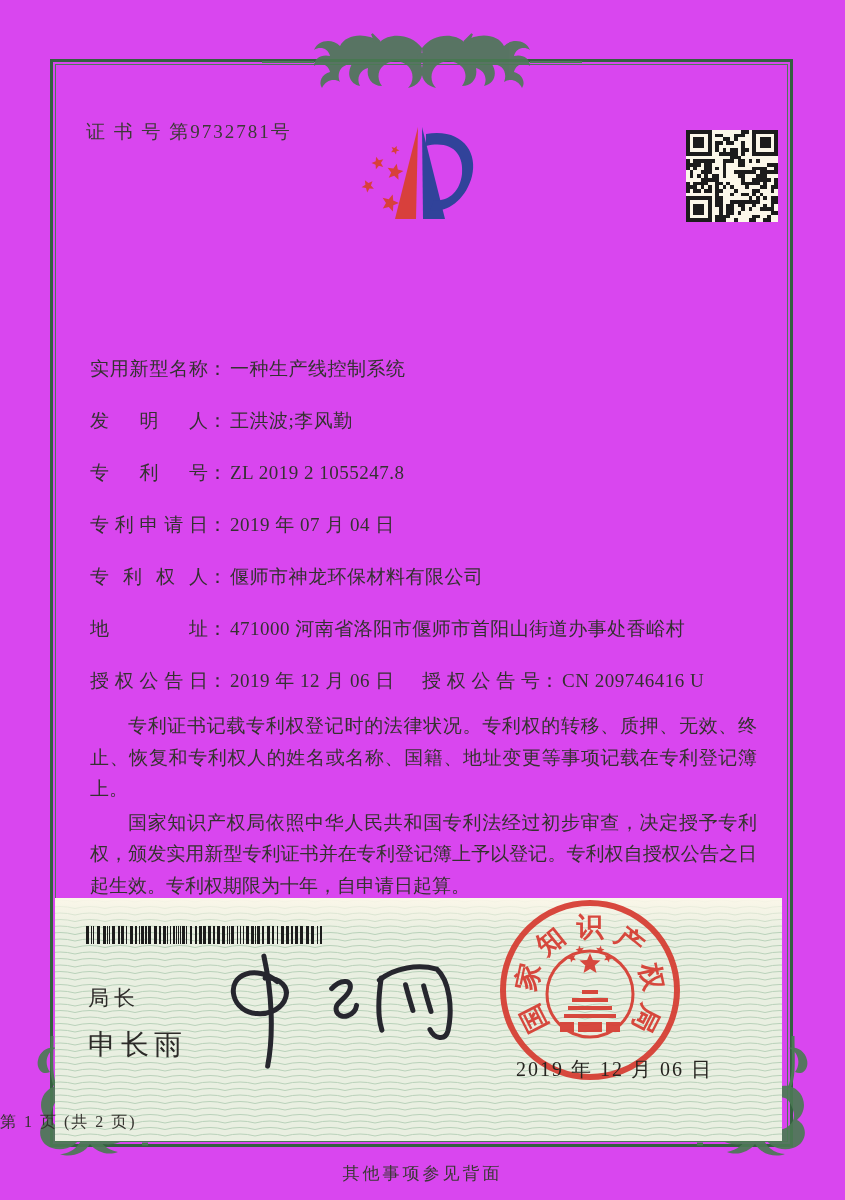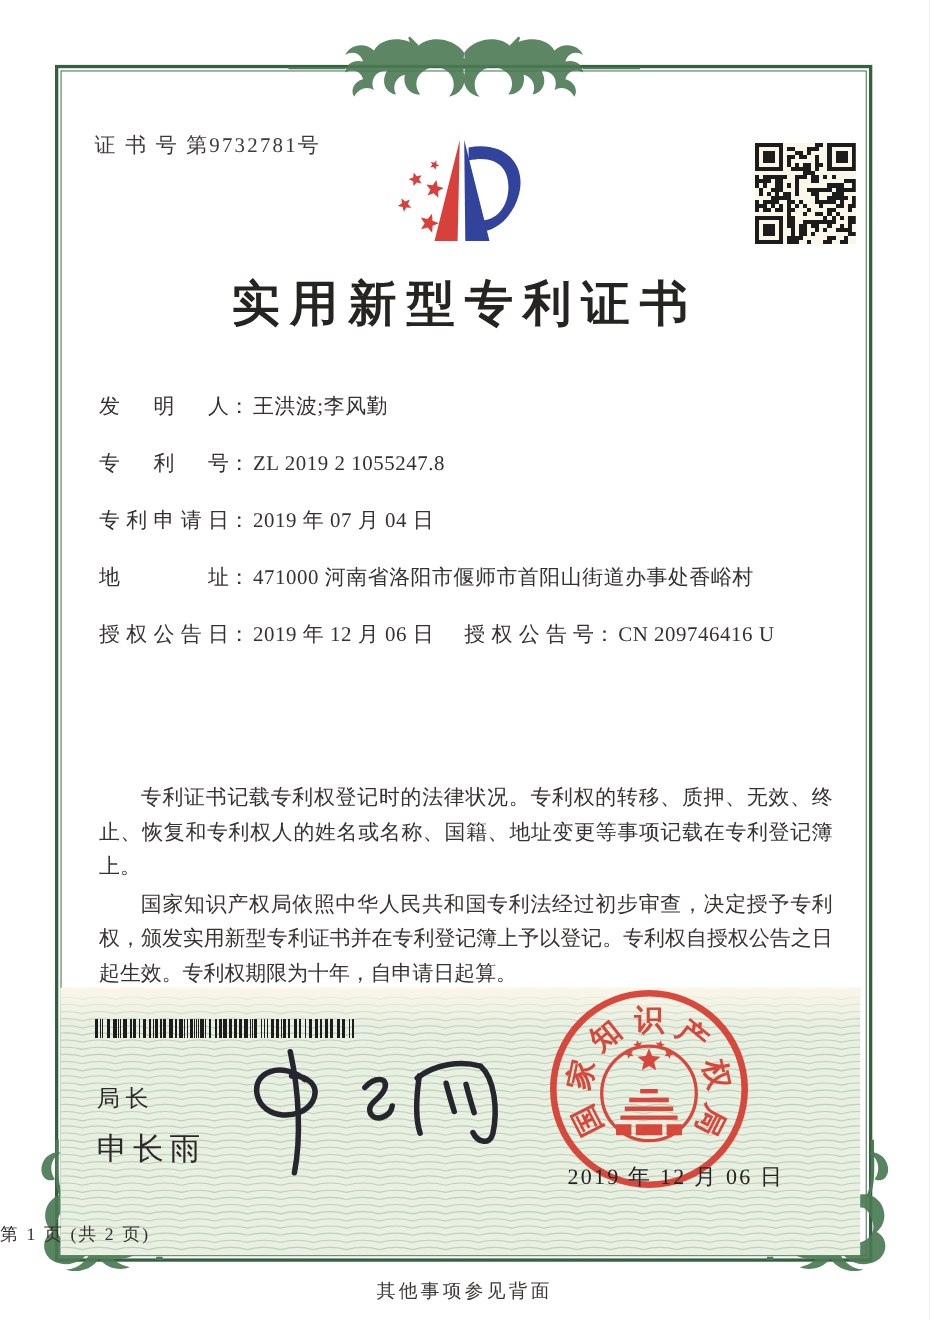--- a/index.html
+++ b/index.html
@@ -1,18 +1,18 @@
 <!DOCTYPE html>
 <html><head>
 <meta charset="utf-8">
 <style>
   html,body{margin:0;padding:0;background:#e8e4d8;}
   .page{
     position:relative;width:845px;height:1200px;margin:0 auto;
-    background:#ffffff;overflow:hidden;
+    background:#d946ef;overflow:hidden;
     font-family:"Liberation Serif","DejaVu Serif",serif;color:#2e2c29;
   }
   
   .frame{position:absolute;left:50px;top:59px;width:737px;height:1082px;
     border:3px solid #34603f;}
   .frame::after{content:"";position:absolute;left:2px;top:2px;right:2px;bottom:2px;
     border:1px solid #4d7a58;}
   .cert-no{position:absolute;left:86px;top:119px;font-size:19px;letter-spacing:2px;color:#3c3a36;}
   .logo{position:absolute;left:356px;top:122px;}
   .qr{position:absolute;left:686px;top:130px;}
@@ -324,31 +324,36 @@
         <rect x="2" y="2" width="3" height="3" fill="#1c1c1c"></rect>
         <rect x="18" y="0" width="7" height="7" fill="#1c1c1c"></rect>
         <rect x="19" y="1" width="5" height="5" fill="#fbf7e9"></rect>
         <rect x="20" y="2" width="3" height="3" fill="#1c1c1c"></rect>
         <rect x="0" y="18" width="7" height="7" fill="#1c1c1c"></rect>
         <rect x="1" y="19" width="5" height="5" fill="#fbf7e9"></rect>
         <rect x="2" y="20" width="3" height="3" fill="#1c1c1c"></rect>
       </g>
   </svg>
 
-  <div class="title">实用新型专利证书</div>
 
   <div class="fields">
     <div class="frow">
+      <span class="f-label">实用新型名称</span><span class="f-colon">：</span><span class="f-value">一种生产线控制系统</span>
+    </div>
+    <div class="frow">
       <span class="f-label">发明人</span><span class="f-colon">：</span><span class="f-value">王洪波;李风勤</span>
     </div>
     <div class="frow">
       <span class="f-label">专利号</span><span class="f-colon">：</span><span class="f-value">ZL 2019 2 1055247.8</span>
     </div>
     <div class="frow">
       <span class="f-label">专利申请日</span><span class="f-colon">：</span><span class="f-value">2019 年 07 月 04 日</span>
+    </div>
+    <div class="frow">
+      <span class="f-label">专利权人</span><span class="f-colon">：</span><span class="f-value">偃师市神龙环保材料有限公司</span>
     </div>
     <div class="frow">
       <span class="f-label">地址</span><span class="f-colon">：</span><span class="f-value">471000 河南省洛阳市偃师市首阳山街道办事处香峪村</span>
     </div>
     <div class="frow" style="position:relative">
       <span class="f-label">授权公告日</span><span class="f-colon">：</span><span class="f-value">2019 年 12 月 06 日</span>
       <span class="grant-right">
         <span class="f-label">授权公告号</span><span class="f-colon">：</span><span class="f-value">CN 209746416 U</span>
       </span>
     </div>

